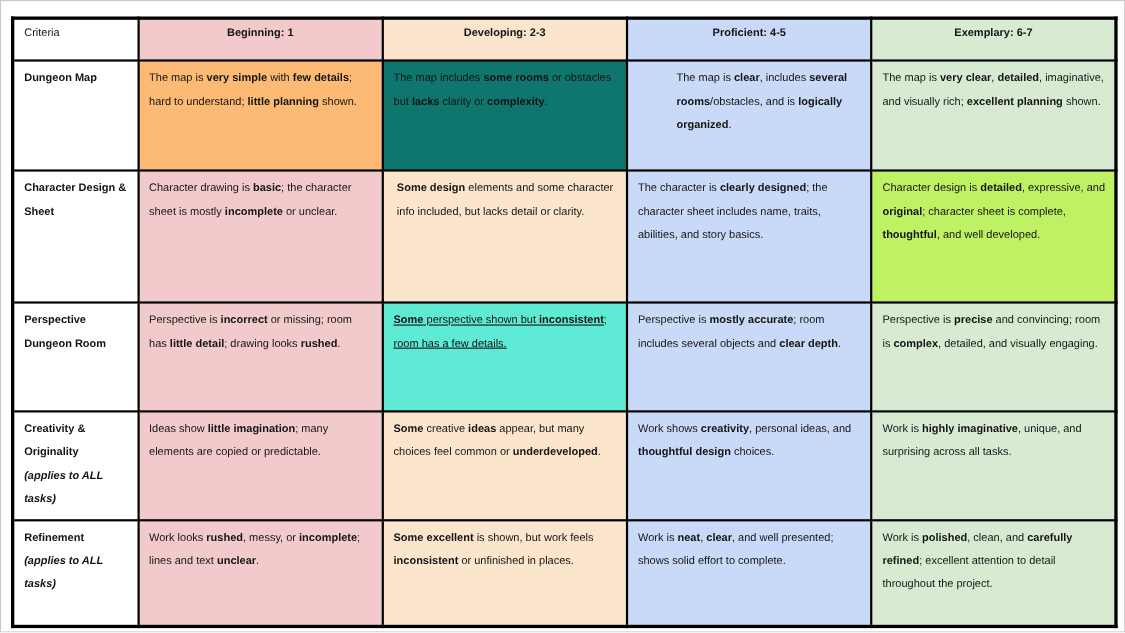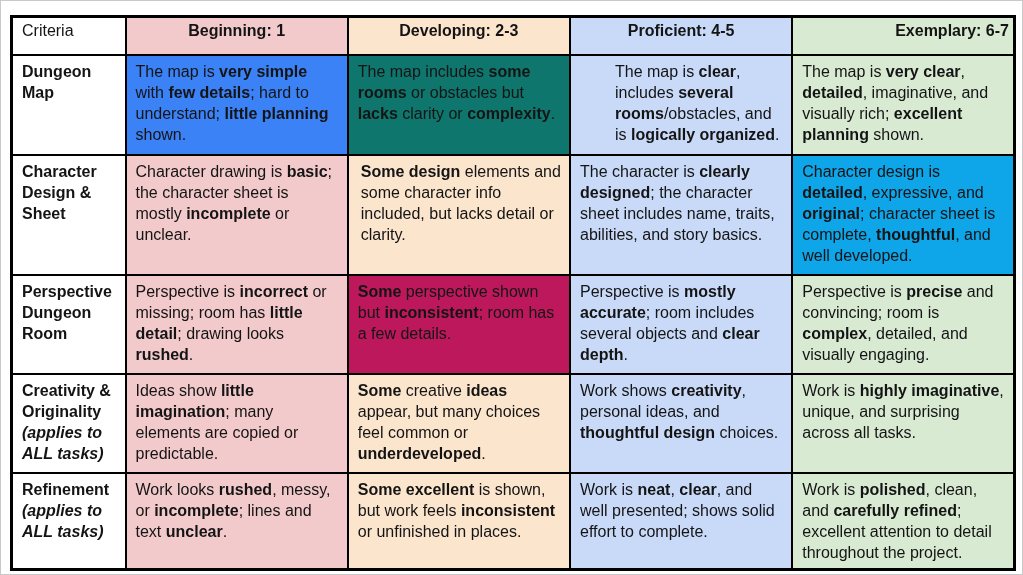--- a/index.html
+++ b/index.html
@@ -21,21 +21,21 @@
     left: 9px;
     top: 14px;
     width: 1003px;
     border-collapse: collapse;
     table-layout: fixed;
     border: 3px solid #000000;
   }
   table.rubric th, table.rubric td {
     border: 2px solid #000000;
     vertical-align: top;
-    font-size: 16px;
+    font-size: 10px;
     line-height: 21px;
   }
   
   tr.head-row { height: 38px; }
   th.h-criteria {
     font-weight: 400;
     text-align: left;
     vertical-align: middle;
     padding: 2px 8px 2px 9px;
     background: #ffffff;
@@ -82,51 +82,51 @@
       <col class="c-level">
       <col class="c-level">
       <col class="c-level">
     </colgroup>
     <thead>
       <tr class="head-row">
         <th class="h-criteria">Criteria</th>
         <th class="h-level" style="background-color: rgb(243, 202, 204);">Beginning: 1</th>
         <th class="h-level" style="background-color: rgb(252, 229, 205);">Developing: 2-3</th>
         <th class="h-level" style="background-color: rgb(201, 218, 248);">Proficient: 4-5</th>
-        <th class="h-level" style="background-color: rgb(217, 234, 211); text-align: right;">Exemplary: 6-7</th>
+        <th class="h-level" style="background-color: rgb(217, 234, 211);">Exemplary: 6-7</th>
       </tr>
     </thead>
     <tbody>
       <tr class="r0">
         <th class="crit">
           <span>Dungeon Map</span>
           <span class="note"></span>
         </th>
-        <td class="cell" style="background-color: #3b82f6;">The map is <b>very simple</b> with <b>few details</b>; hard to understand; <b>little planning</b> shown.</td>
+        <td class="cell" style="background-color: #fdba74;">The map is <b>very simple</b> with <b>few details</b>; hard to understand; <b>little planning</b> shown.</td>
         <td class="cell" style="background-color: #0f766e;">The map includes <b>some rooms</b> or obstacles but <b>lacks</b> clarity or <b>complexity</b>.</td>
         <td class="cell" style="background-color: rgb(201, 218, 248); padding-left: 44px;">The map is <b>clear</b>, includes <b>several rooms</b>/obstacles, and is <b>logically organized</b>.</td>
         <td class="cell" style="background-color: rgb(217, 234, 211);">The map is <b>very clear</b>, <b>detailed</b>, imaginative, and visually rich; <b>excellent planning</b> shown.</td>
       </tr>
       <tr class="r1">
         <th class="crit">
           <span>Character Design &amp; Sheet</span>
           <span class="note"></span>
         </th>
         <td class="cell" style="background-color: rgb(243, 202, 204);">Character drawing is <b>basic</b>; the character sheet is mostly <b>incomplete</b> or unclear.</td>
         <td class="cell" style="background-color: rgb(252, 229, 205); padding-left: 12px;"><b>Some design</b> elements and some character info included, but lacks detail or clarity.</td>
         <td class="cell" style="background-color: rgb(201, 218, 248);">The character is <b>clearly designed</b>; the character sheet includes name, traits, abilities, and story basics.</td>
-        <td class="cell" style="background-color: #0ea5e9;">Character design is <b>detailed</b>, expressive, and <b>original</b>; character sheet is complete, <b>thoughtful</b>, and well developed.</td>
+        <td class="cell" style="background-color: #bef264;">Character design is <b>detailed</b>, expressive, and <b>original</b>; character sheet is complete, <b>thoughtful</b>, and well developed.</td>
       </tr>
       <tr class="r2">
         <th class="crit">
           <span>Perspective Dungeon Room</span>
           <span class="note"></span>
         </th>
         <td class="cell" style="background-color: rgb(243, 202, 204);">Perspective is <b>incorrect</b> or missing; room has <b>little detail</b>; drawing looks <b>rushed</b>.</td>
-        <td class="cell" style="background-color: #be185d;"><b>Some</b> perspective shown but <b>inconsistent</b>; room has a few details.</td>
+        <td class="cell" style="background-color: #5eead4; text-decoration: underline;"><b>Some</b> perspective shown but <b>inconsistent</b>; room has a few details.</td>
         <td class="cell" style="background-color: rgb(201, 218, 248);">Perspective is <b>mostly accurate</b>; room includes several objects and <b>clear depth</b>.</td>
         <td class="cell" style="background-color: rgb(217, 234, 211);">Perspective is <b>precise</b> and convincing; room is <b>complex</b>, detailed, and visually engaging.</td>
       </tr>
       <tr class="r3">
         <th class="crit">
           <span>Creativity &amp; Originality</span>
           <span class="note">(applies to ALL tasks)</span>
         </th>
         <td class="cell" style="background-color: rgb(243, 202, 204);">Ideas show <b>little imagination</b>; many elements are copied or predictable.</td>
         <td class="cell" style="background-color: rgb(252, 229, 205);"><b>Some</b> creative <b>ideas</b> appear, but many choices feel common or <b>underdeveloped</b>.</td>

